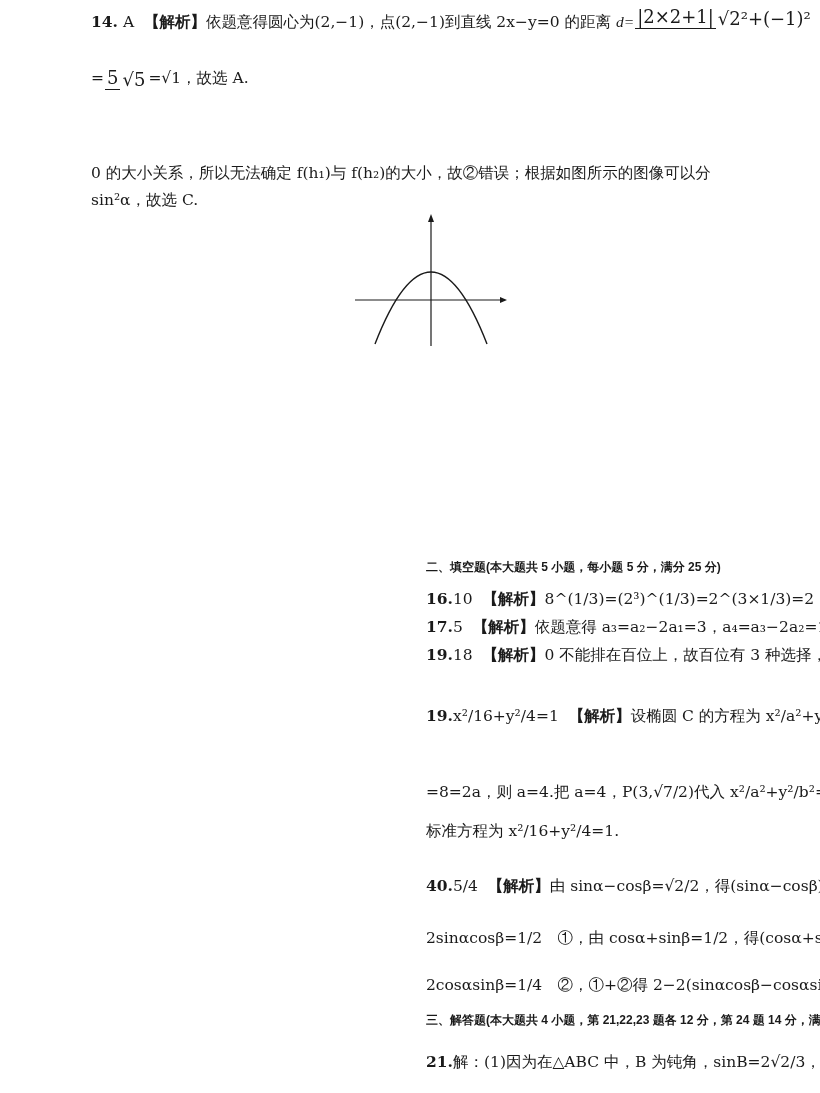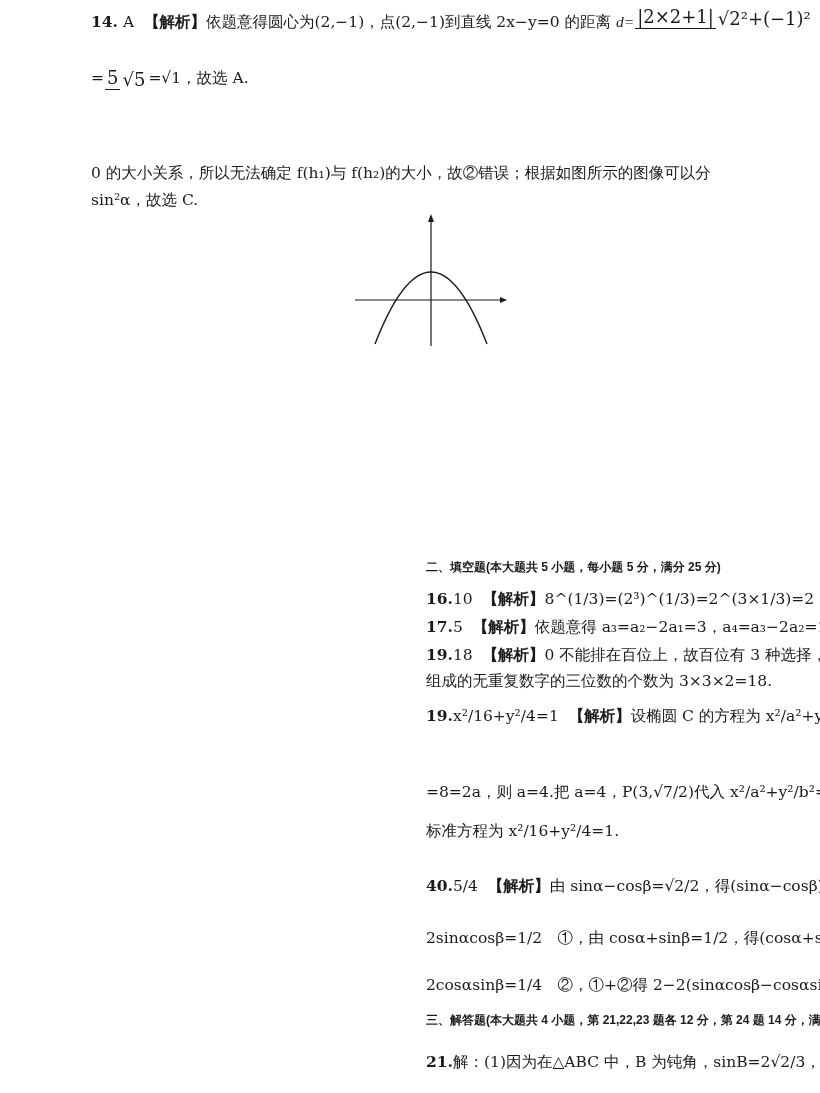--- a/index.html
+++ b/index.html
@@ -62,21 +62,20 @@
   <div class="line" style="top:411px;">
     <span class="num">17.</span><span>5</span>&nbsp;
     <span class="b">【解析】</span><span>依题意得 a₃=a₂−2a₁=3，a₄=a₃−2a₂=1，a₅=a₄−2a₃=−5，故 m=5.</span>
   </div>
 
   
   <div class="line" style="top:439px;">
     <span class="num">19.</span><span>18</span>&nbsp;
     <span class="b">【解析】</span><span>0 不能排在百位上，故百位有 3 种选择，十位有 3 种选择，个位有 2 种选择，故</span>
   </div>
-  <div class="line" style="top:466px;">组成的无重复数字的三位数的个数为 3×3×2=18.</div>
 
   
   <div class="line" style="top:500px;">
     <span class="num">19.</span><span>x²/16+y²/4=1</span>&nbsp;
     <span class="b">【解析】</span><span>设椭圆 C 的方程为 x²/a²+y²/b²=1(a&gt;b&gt;0)，又|PF₁|+|PF₂|=2+6</span>
   </div>
   <div class="line" style="top:577px;">=8=2a，则 a=4.把 a=4，P(3,√7/2)代入 x²/a²+y²/b²=1，得 9/16+(7/4)/b²=1，解得 b²=4，故椭圆 C 的</div>
   <div class="line" style="top:616px;">标准方程为 x²/16+y²/4=1.</div>
 
   

